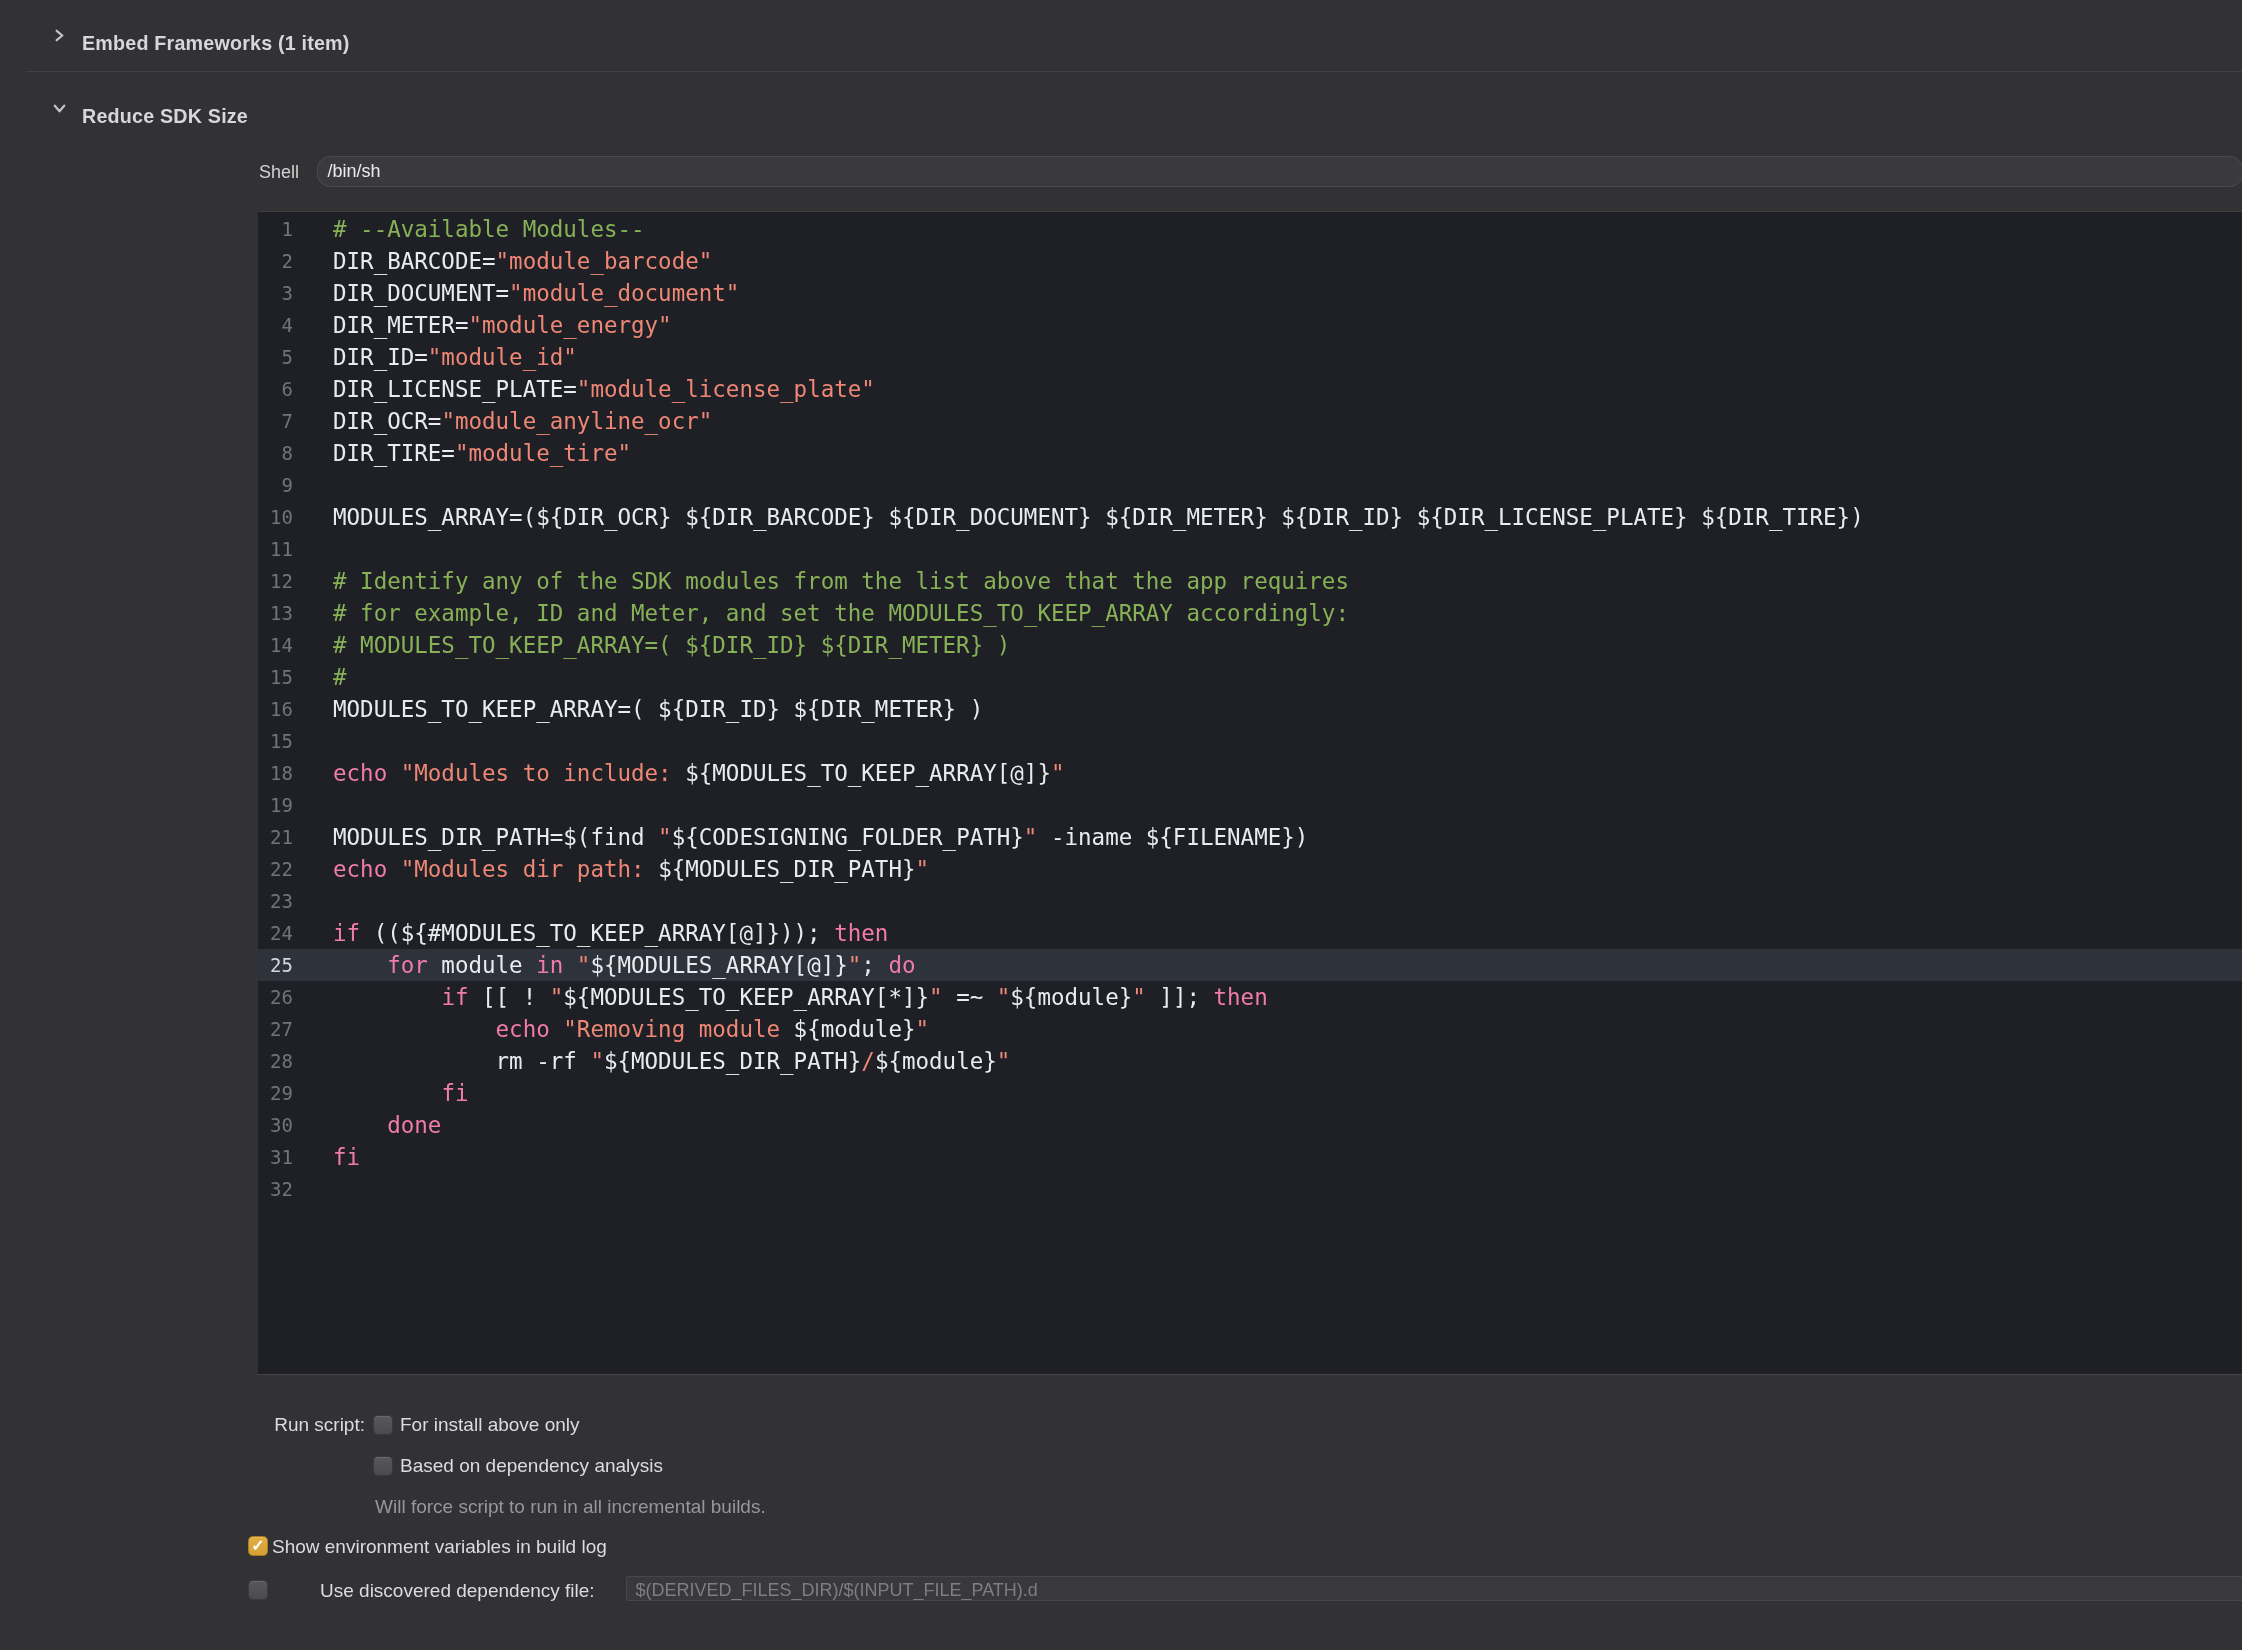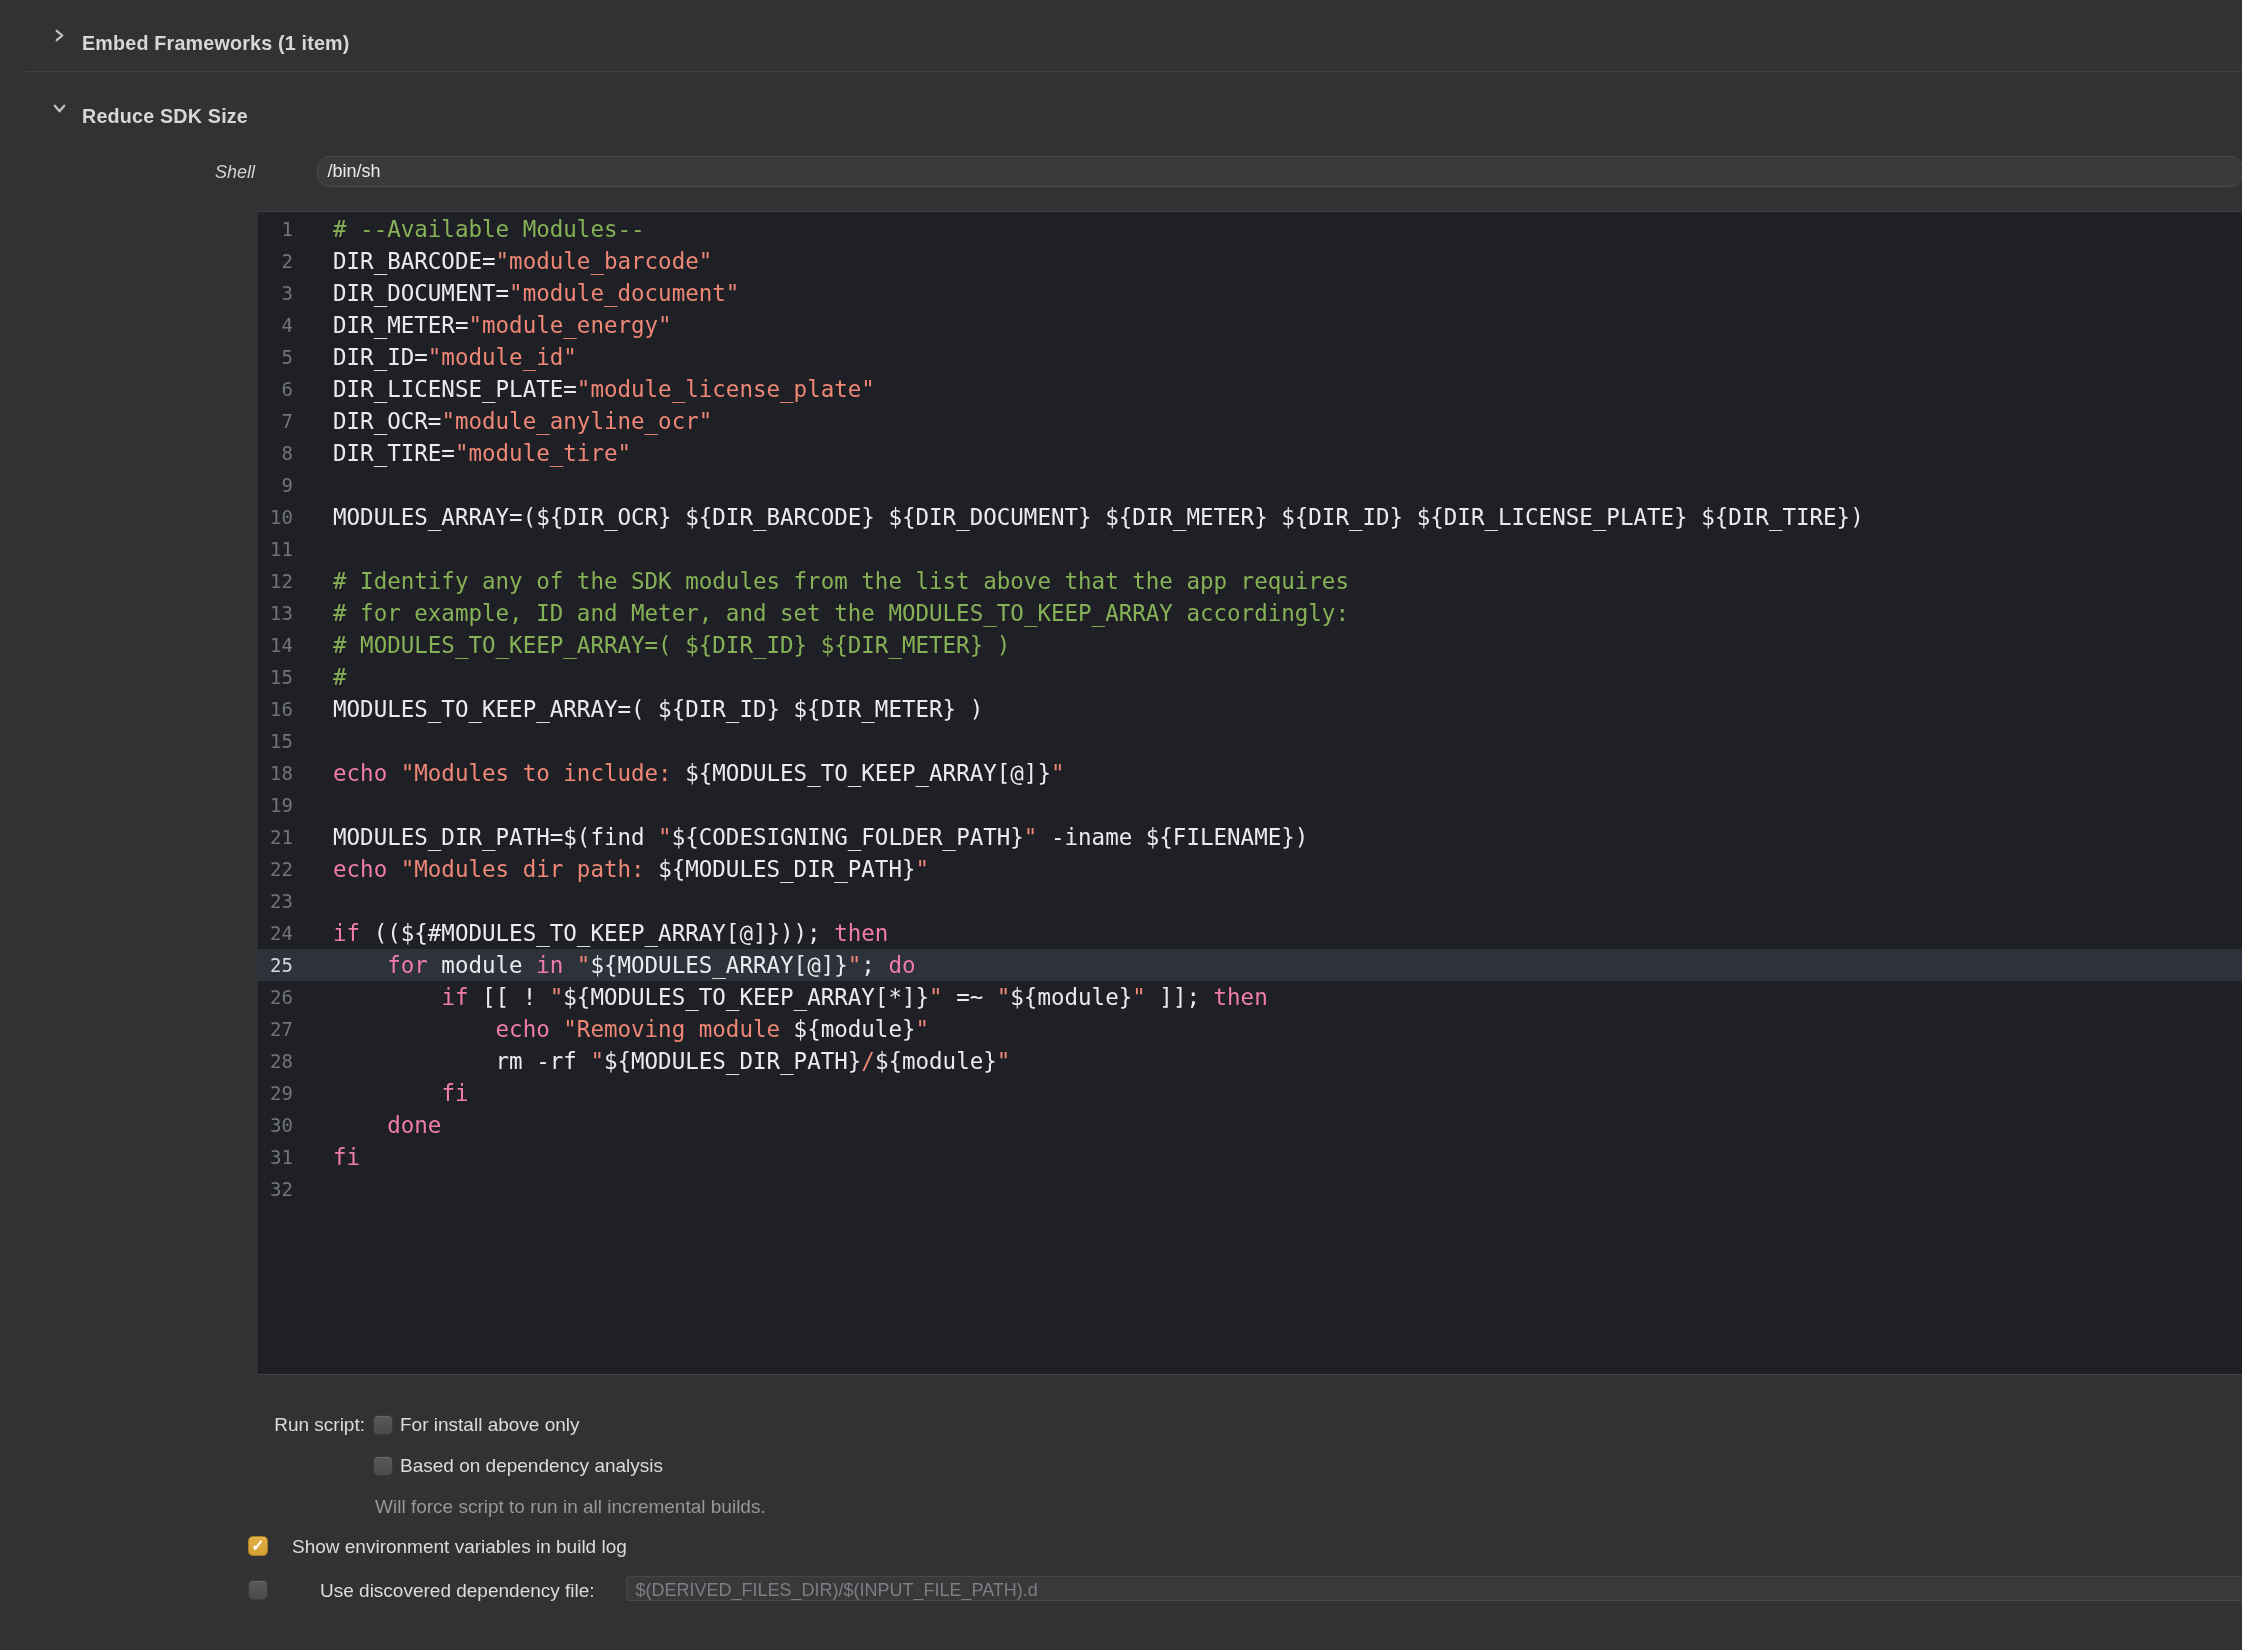--- a/index.html
+++ b/index.html
@@ -12,22 +12,22 @@
     color: #dcdcde;
   }
 
   
   .phase-row { position: absolute; left: 52px; height: 32px; display: flex; align-items: center; cursor: default; }
   .phase-row .chev { width: 15px; height: 15px; display: inline-block; }
   .phase-title { margin-left: 15px; font-size: 19.7px; font-weight: 700; color: #d7d7d9; letter-spacing: 0.2px; margin-top: 16px; }
   .divider { position: absolute; left: 26px; right: 0; height: 0.9px; background: #424245; }
 
   
-  .shell-label { position: absolute; left: 215px; width: 84px; top: 161px; 
-                 font-size: 18px; color: #d2d2d4; line-height: 22.5px; font-style: italic; }
+  .shell-label { position: absolute; left: 215px; width: 84px; top: 161px; text-align: right;
+                 font-size: 18px; color: #d2d2d4; line-height: 22.5px; }
   .shell-field { position: absolute; left: 317px; top: 156px; width: 1926px; height: 31px;
                  background: #3a3a3d; border: 0.9px solid #4b4b4e; border-radius: 13px;
                  font-size: 18px; color: #eaeaec; line-height: 28px; padding: 0 9.4px; }
 
   
   .editor { position: absolute; left: 258px; top: 211px; width: 1985px; height: 1164px;
             background: var(--ed-bg, #1f2026); border-top: 0.9px solid #3e3e41; border-bottom: 0.9px solid #454547;
             padding-top: 0.9px; overflow: hidden;
             font-family: "DejaVu Sans Mono", monospace; }
   .code-line { display: flex; height: 32px; width: 100%; }
@@ -223,21 +223,21 @@
 <span class="checkbox" style="left:373px; top:1456px;">
   
 </span>
 <div class="opt-label" style="left:400px; top:1455px;">Based on dependency analysis</div>
 
 <div class="opt-note" style="left:375px; top:1496px;">Will force script to run in all incremental builds.</div>
 
 <span class="checkbox checked" style="left:248px; top:1536px;">
   <span class="check">✓</span>
 </span>
-<div class="opt-label" style="left:292px; top:1536px;text-align:center;">Show environment variables in build log</div>
+<div class="opt-label" style="left:272px; top:1536px;text-align:center;">Show environment variables in build log</div>
 
 <span class="checkbox" style="left:248px; top:1580px;">
   
 </span>
 <div class="opt-label" style="left:276px; top:1580px;margin-left:44px;">Use discovered dependency file:</div>
 <div class="dep-field">
   <span>$(DERIVED_FILES_DIR)/$(INPUT_FILE_PATH).d</span>
 </div>
 
 

